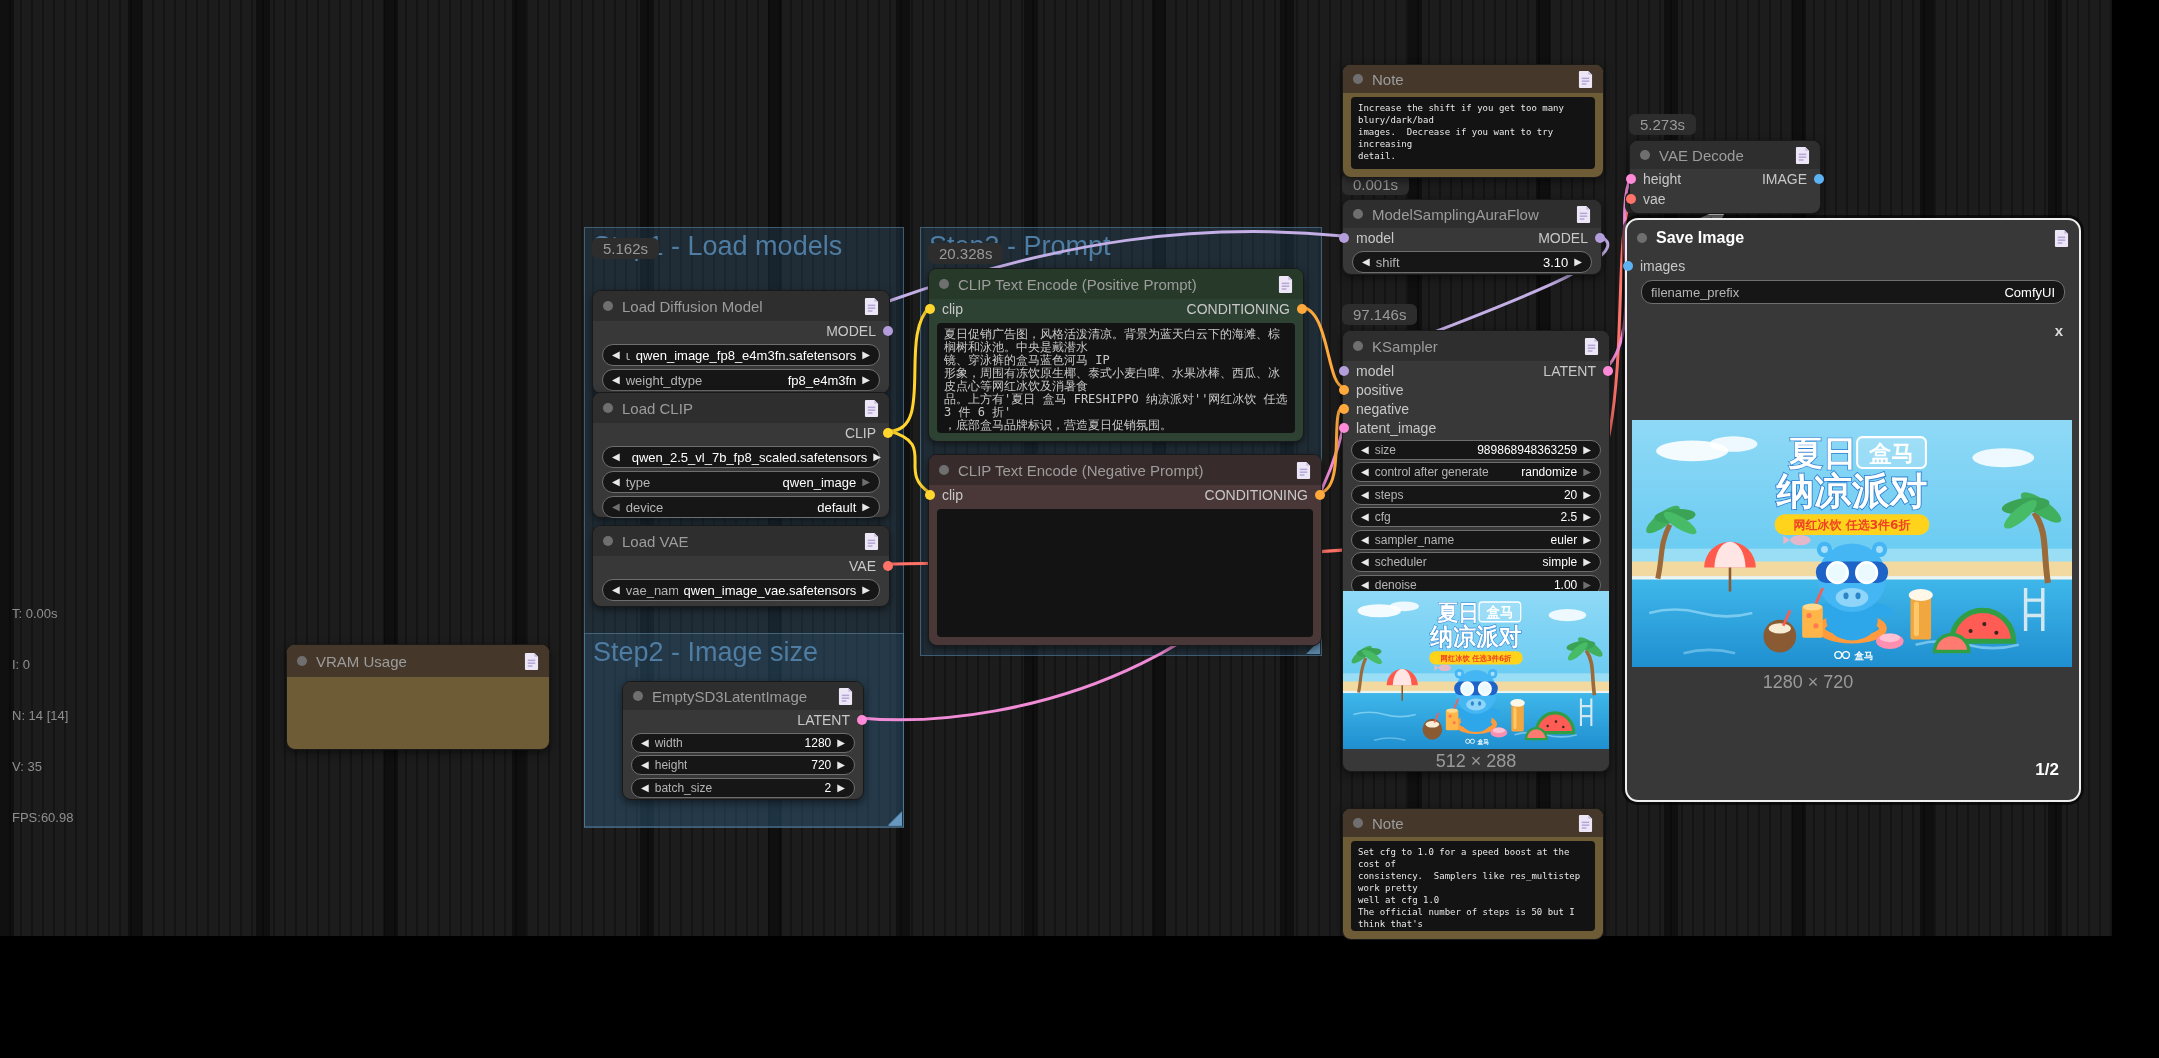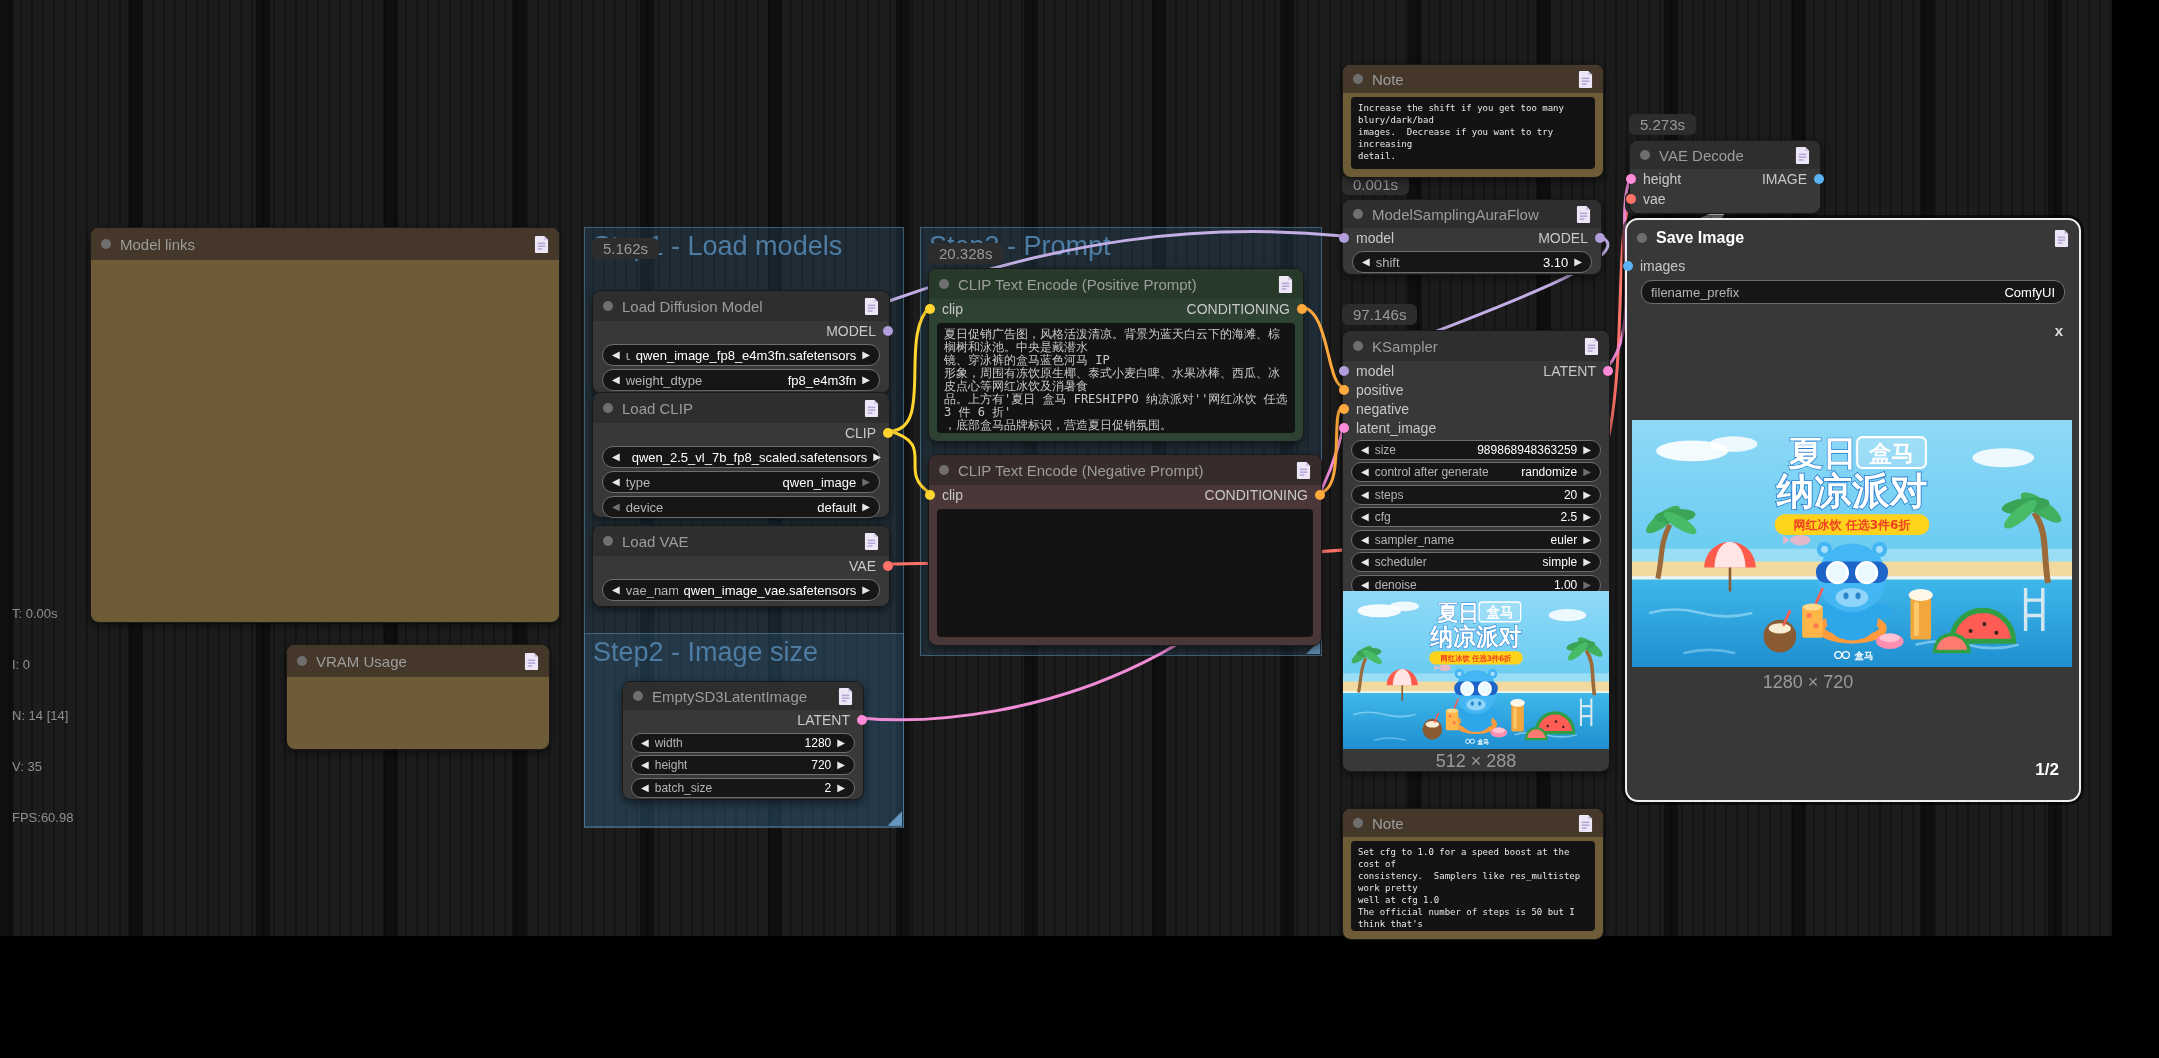--- a/index.html
+++ b/index.html
@@ -217,29 +217,20 @@
     <circle cx="1717" cy="213" r="7" fill="#ffffff"></circle>
   </svg>
 
   <div class="timer" style="left:592px;top:238px;">5.162s</div>
   <div class="timer" style="left:928px;top:243px;">20.328s</div>
   <div class="timer" style="left:1342px;top:174px;">0.001s</div>
   <div class="timer" style="left:1342px;top:304px;">97.146s</div>
   <div class="timer" style="left:1629px;top:114px;">5.273s</div>
   <div class="timer" style="left:1625px;top:192px;">1.725s</div>
 
-  <div class="node olive" style="left:90px;top:227px;width:468px;height:394px;">
-    <div class="nhead">
-      <span class="cdot"></span>
-      <span class="ntitle">Model links</span>
-      <svg class="docicon">
-          <use href="#doc"></use>
-        </svg>
-    </div>
-  </div>
 
   <div class="node olive" style="left:286px;top:644px;width:262px;height:104px;">
     <div class="nhead">
       <span class="cdot"></span>
       <span class="ntitle">VRAM Usage</span>
       <svg class="docicon">
           <use href="#doc"></use>
         </svg>
     </div>
   </div>

